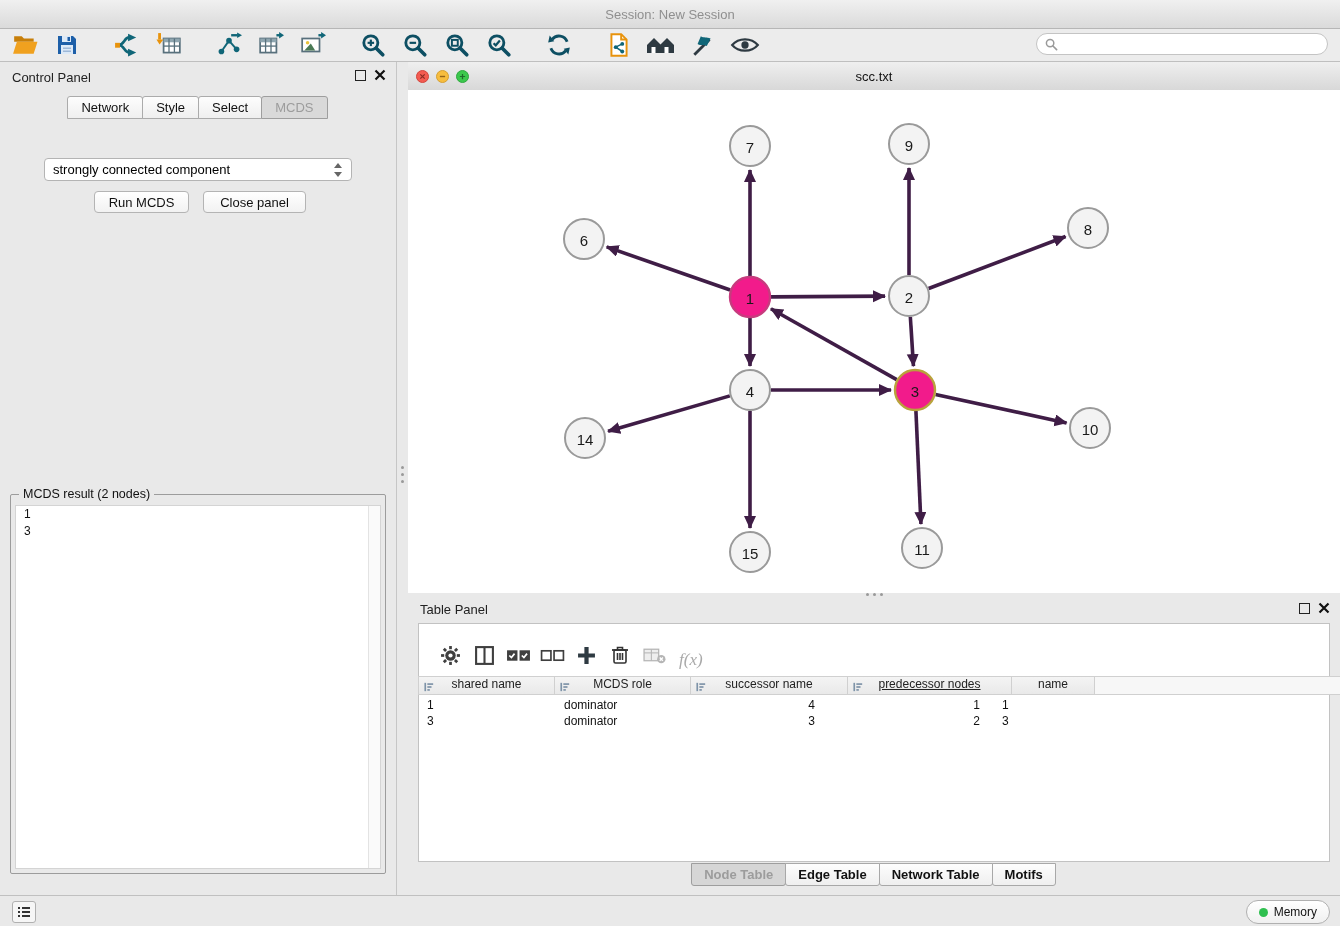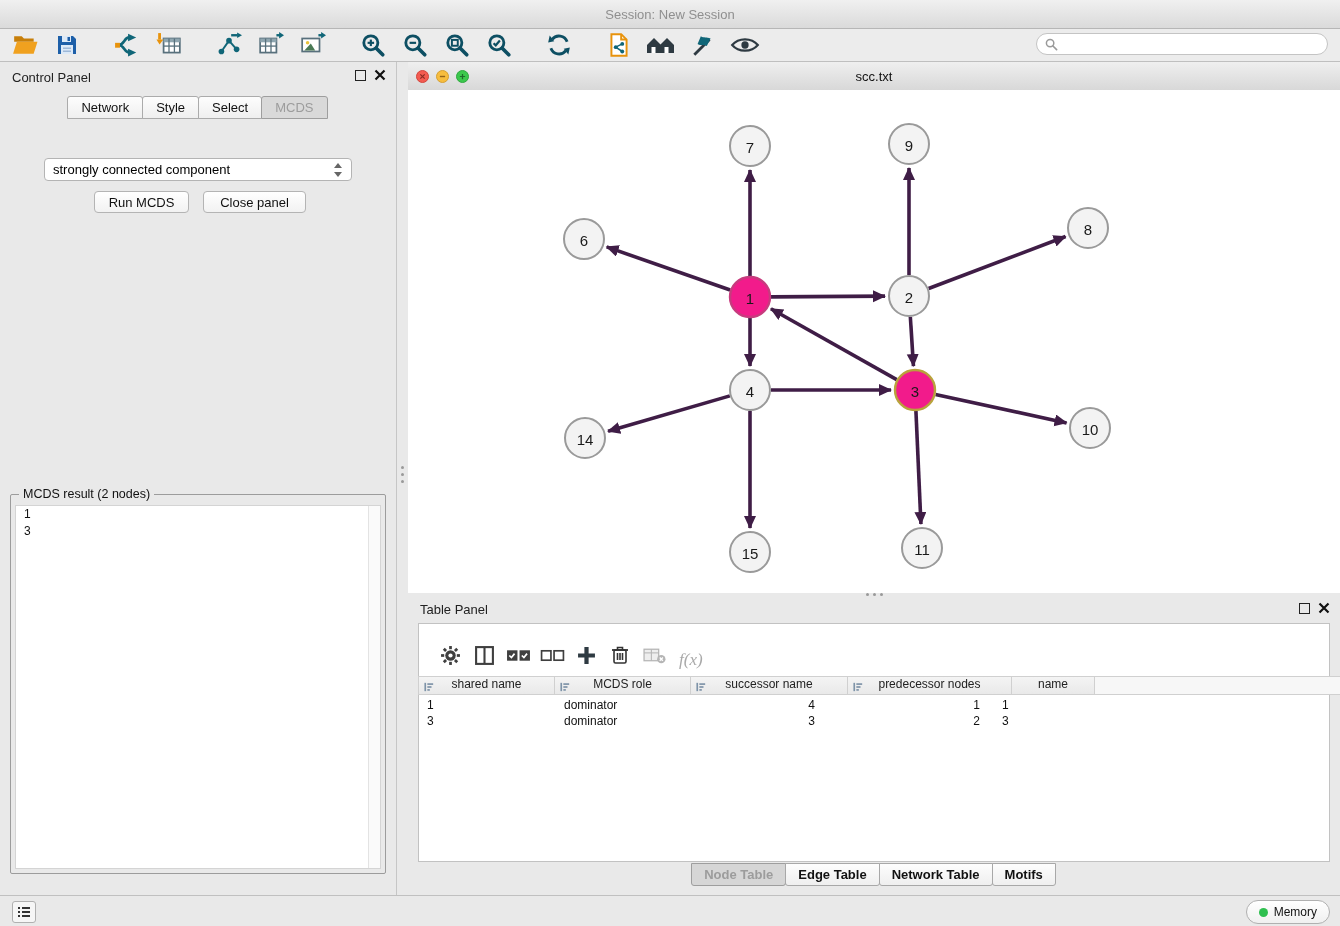--- a/index.html
+++ b/index.html
@@ -503,21 +503,21 @@
         </div>
         <div class="th" style="width:158px;">
           <span class="sorticon"><svg viewBox="0 0 12 12" width="10" height="10">
                 <rect x="0.5" y="1" width="2" height="10" fill="#7e93a8"></rect>
                 <rect x="4" y="1.5" width="7" height="2" fill="#7e93a8"></rect>
                 <rect x="4" y="5" width="5" height="2" fill="#7e93a8"></rect>
                 <rect x="4" y="8.5" width="3" height="2" fill="#7e93a8"></rect>
               </svg></span>
           <span>successor name</span>
         </div>
-        <div class="th" style="width:165px;">
+        <div class="th" style="width:165px;text-decoration:underline;">
           <span class="sorticon"><svg viewBox="0 0 12 12" width="10" height="10">
                 <rect x="0.5" y="1" width="2" height="10" fill="#7e93a8"></rect>
                 <rect x="4" y="1.5" width="7" height="2" fill="#7e93a8"></rect>
                 <rect x="4" y="5" width="5" height="2" fill="#7e93a8"></rect>
                 <rect x="4" y="8.5" width="3" height="2" fill="#7e93a8"></rect>
               </svg></span>
           <span>predecessor nodes</span>
         </div>
         <div class="th" style="width:84px;">
           <span>name</span>

